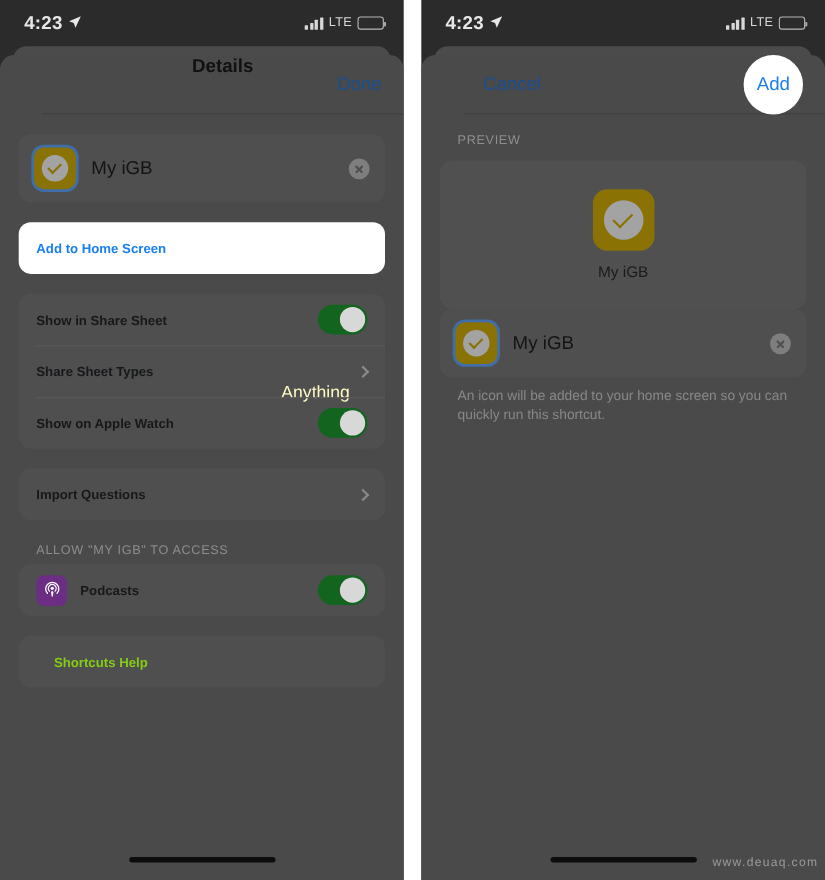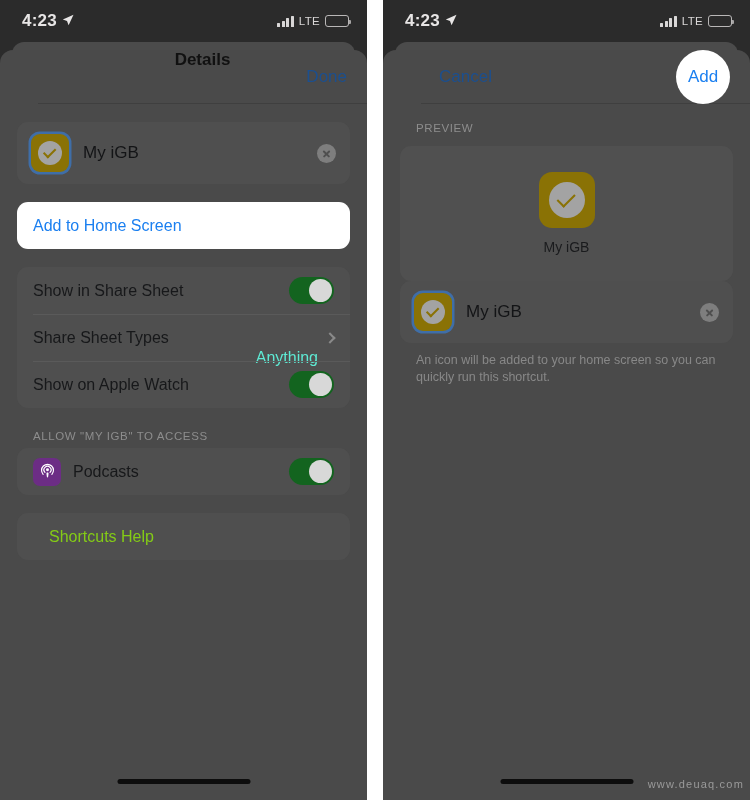--- a/index.html
+++ b/index.html
@@ -88,24 +88,24 @@
   .card.white { background:#ffffff; }
   .row {
     display:flex; align-items:center;
     height:47px;
     padding:0 16px;
     position:relative;
   }
   .row + .row:before {
     content:""; position:absolute; left:16px; right:0; top:0; height:1px; background:#5a5a5a;
   }
-  .row .label { font-size:16px; color:#17181a; flex:1; }
+  .row .label { font-size:12px; color:#17181a; flex:1;font-weight:bold; }
   .row .label.blue { color:#1a7ff0; }
   .row .label.bluedim { color:#84cc16;margin-left:16px; }
-  .row .value { font-size:16px; color:#5eead4; margin-right:8px;margin-top:40px; }
+  .row .value { font-size:16px; color:#fef9c3; margin-right:8px;margin-top:40px; }
 
   .chev {
     width:8px; height:8px;
     border-right:2px solid #8a8a8a; border-bottom:2px solid #8a8a8a;
     transform:rotate(-45deg);
   }
 
   
   .namerow { height:62px; display:flex; align-items:center; padding:0 14px; position:relative; }
   .app-icon {
@@ -269,20 +269,26 @@
             <span class="chev"></span>
           </div>
           <div class="row">
             <span class="label">Show on Apple Watch</span>
             <span class="toggle">
                 <span class="knob"></span>
               </span>
           </div>
         </div>
 
+        <div class="card">
+          <div class="row">
+            <span class="label">Import Questions</span>
+            <span class="chev"></span>
+          </div>
+        </div>
 
         <div class="section-head">ALLOW "MY IGB" TO ACCESS</div>
 
         <div class="card" style="margin-top:0">
           <div class="row">
             <span class="small-icon">
               <svg class="podcast-glyph" viewBox="0 0 24 24" fill="none" stroke="#ffffff" stroke-width="1.7" stroke-linecap="round">
                 <circle cx="12" cy="9.6" r="2.1" fill="#ffffff" stroke="none"></circle>
                 <path d="M12 13.4c-1 0-1.6.7-1.5 1.6l.6 4.3c.1.7.4 1.1.9 1.1s.8-.4.9-1.1l.6-4.3c.1-.9-.5-1.6-1.5-1.6z" fill="#ffffff" stroke="none"></path>
                 <path d="M8.4 13.2a5 5 0 1 1 7.2 0"></path>

